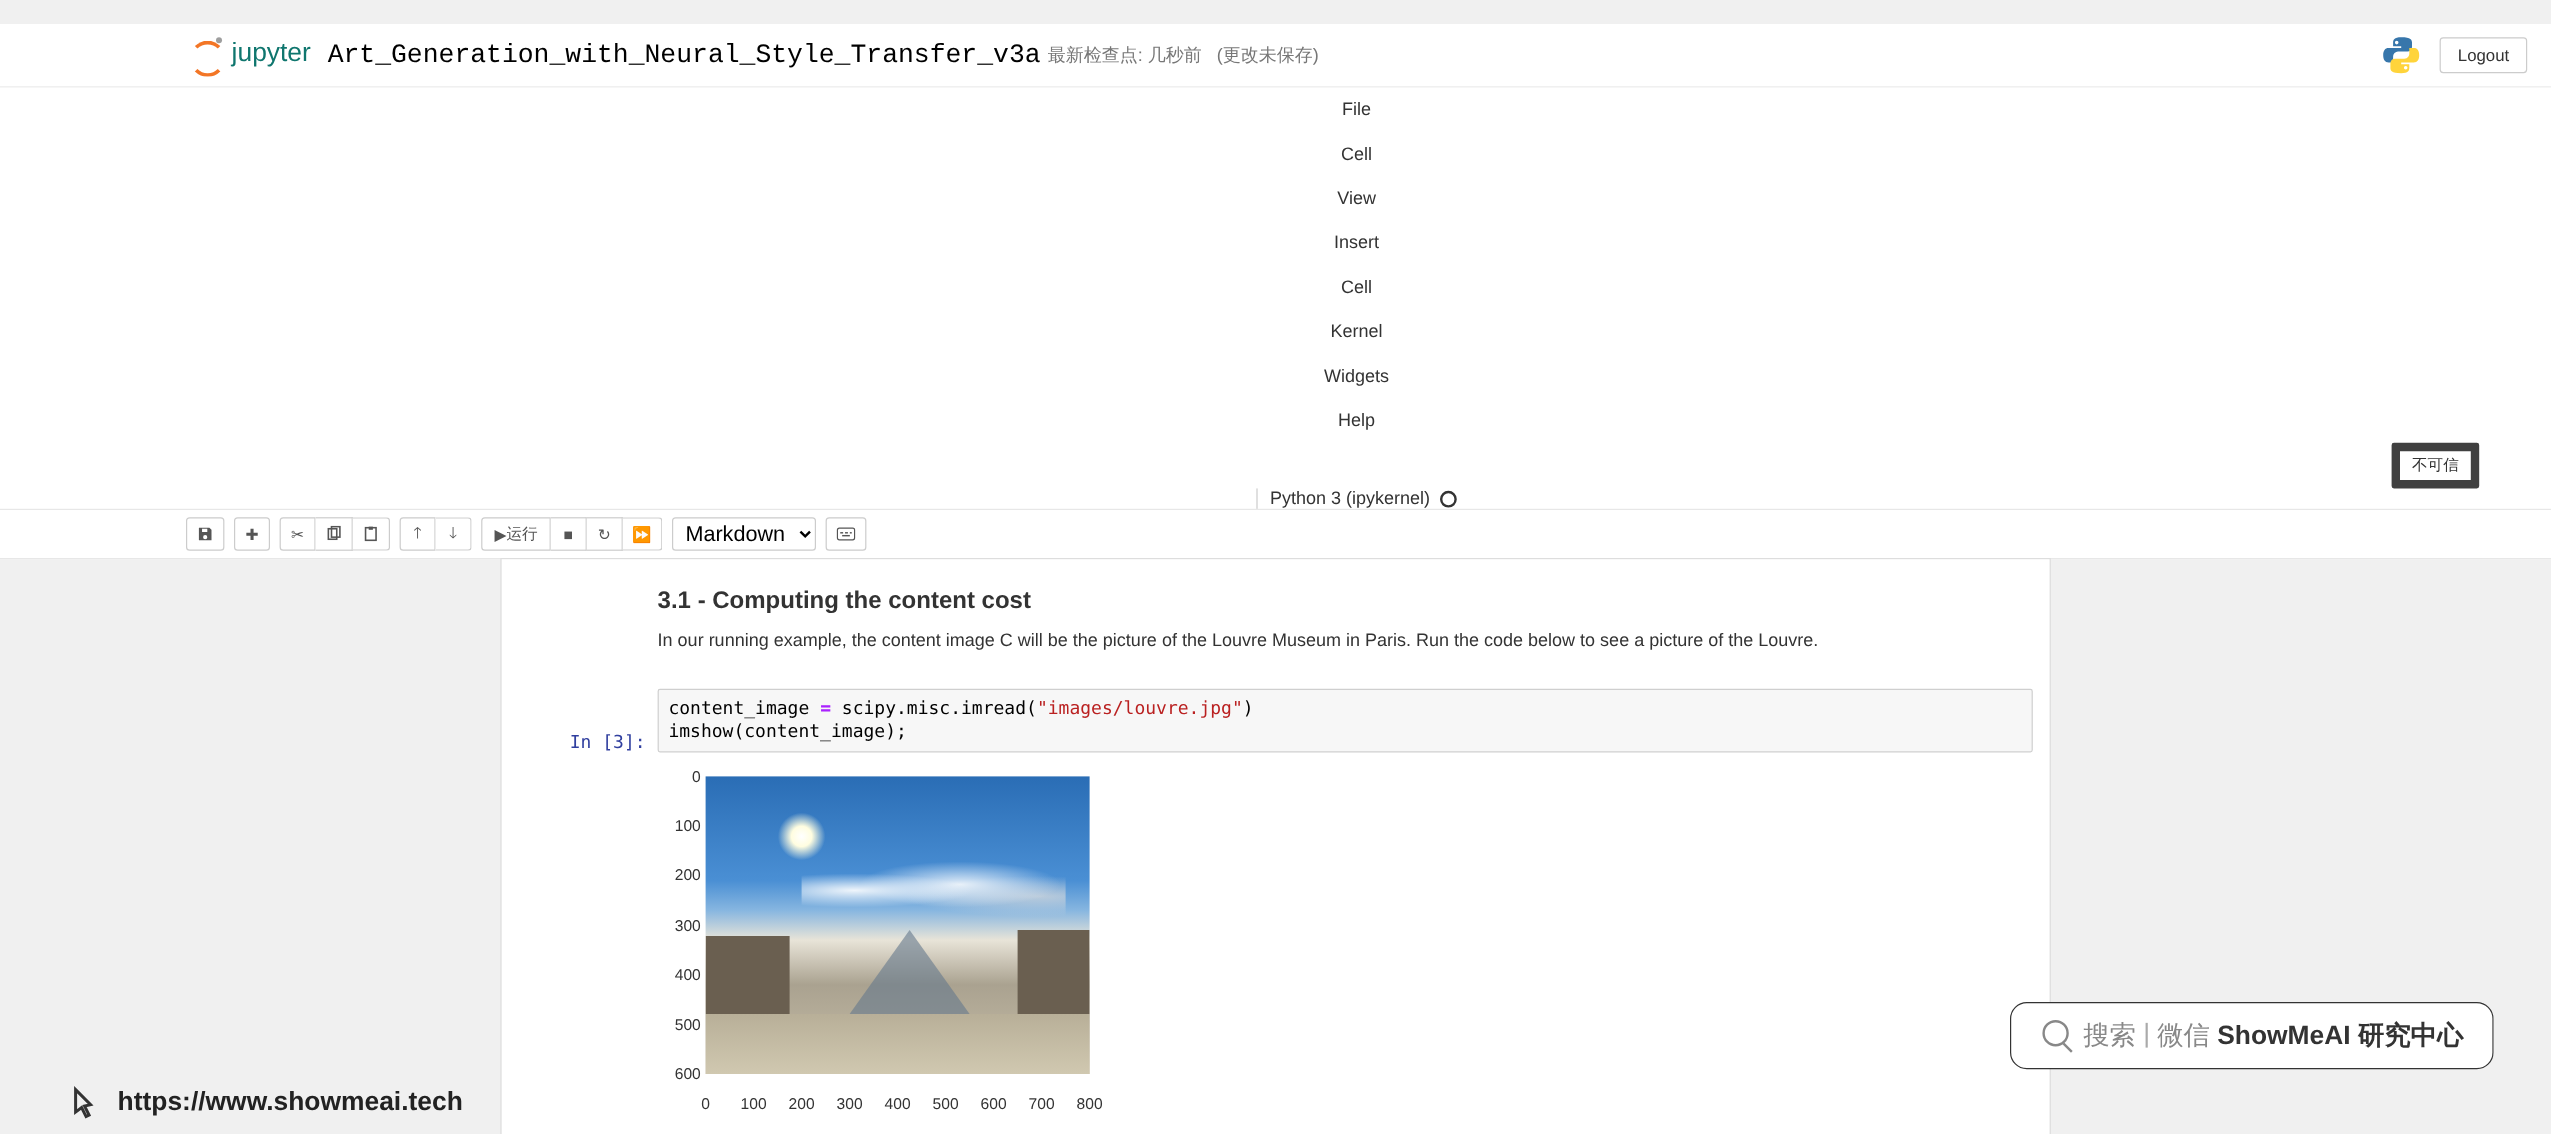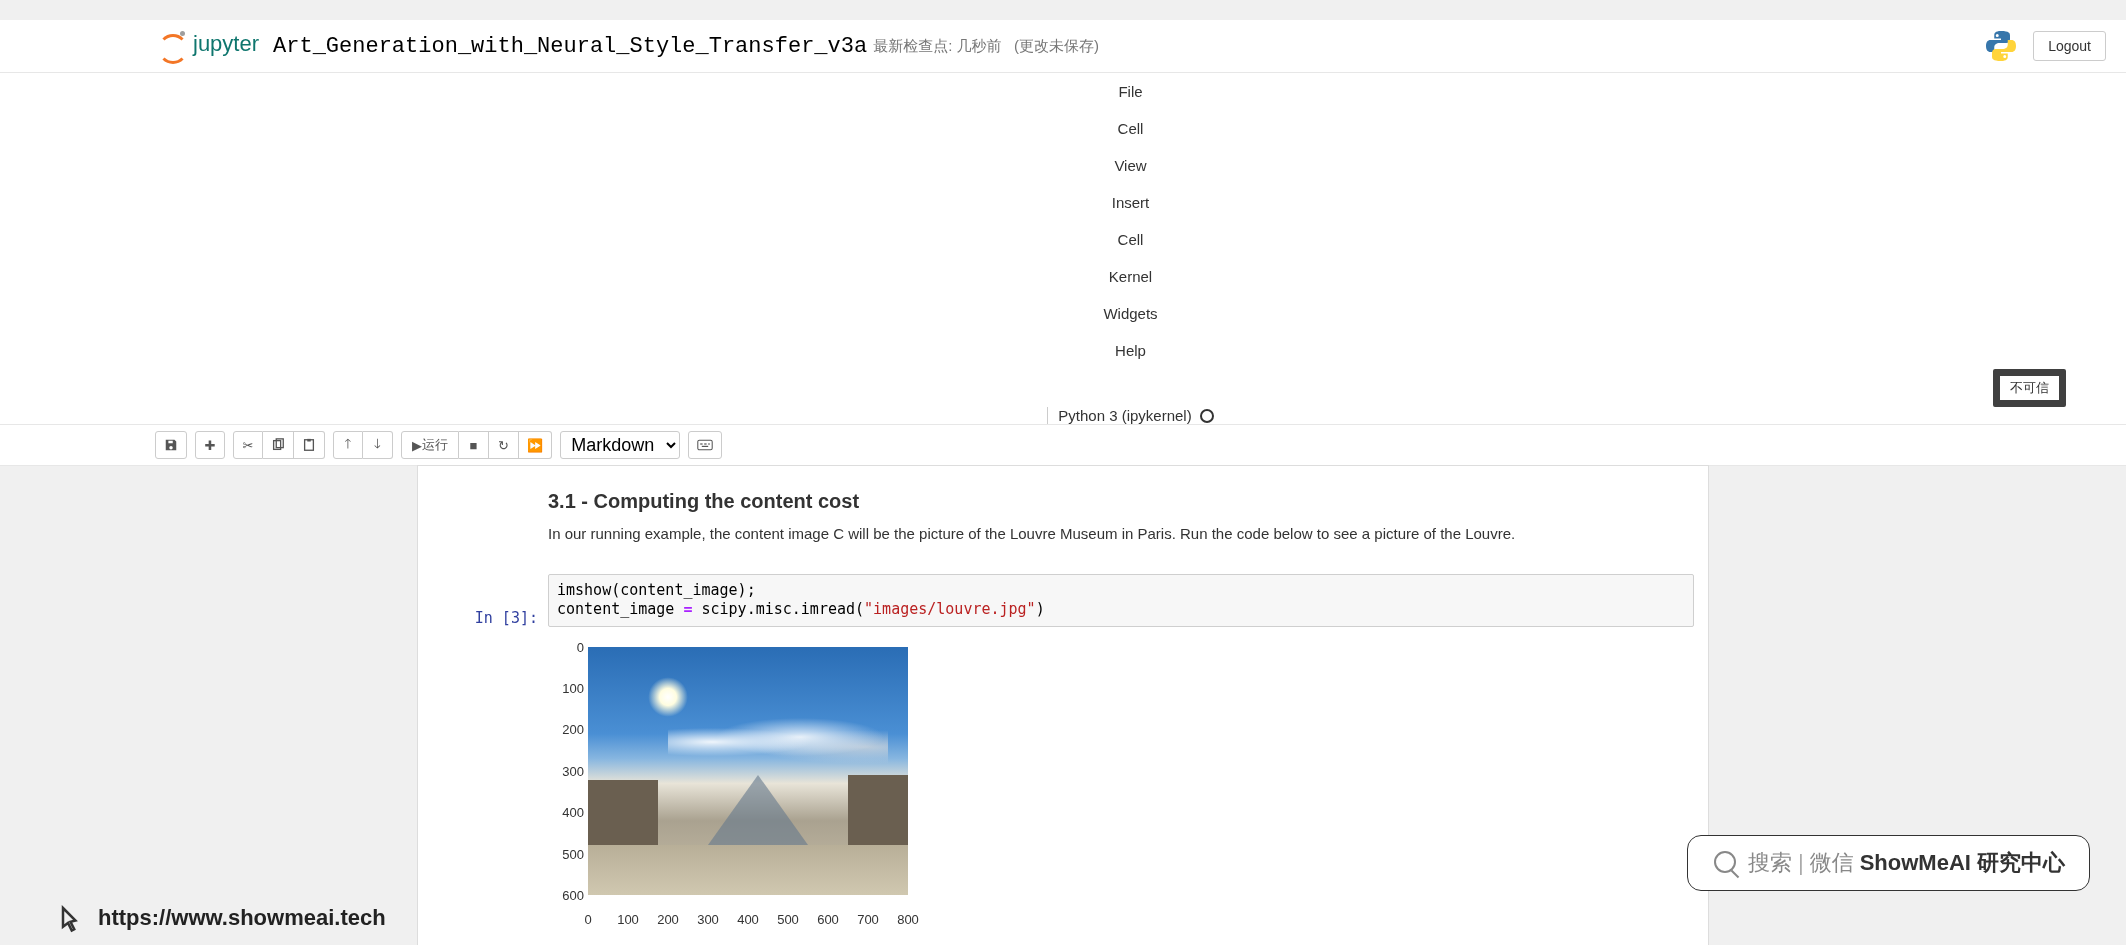--- a/index.html
+++ b/index.html
@@ -46,21 +46,21 @@
 .plot { position: relative; width: 370px; height: 280px; }
 .plot-img { position: absolute; left: 40px; top: 6px; width: 320px; height: 248px; background: linear-gradient(to bottom, #2a6db5 0%, #4a8fd4 35%, #87b6e0 45%, #e8e4d8 55%, #aaa290 70%, #c8bfa8 100%); overflow: hidden; }
 .sun { position: absolute; top: 30px; left: 60px; width: 40px; height: 40px; background: radial-gradient(circle, #fff 0%, #fffde0 30%, transparent 70%); border-radius: 50%; }
 .clouds { position: absolute; top: 70px; left: 80px; width: 220px; height: 50px; background: radial-gradient(ellipse at 20% 50%, rgba(255,255,255,0.9) 0%, transparent 40%), radial-gradient(ellipse at 60% 40%, rgba(255,255,255,0.85) 0%, transparent 45%), radial-gradient(ellipse at 90% 60%, rgba(220,220,220,0.7) 0%, transparent 40%); }
 .pyramid { position: absolute; bottom: 50px; left: 120px; width: 0; height: 0; border-left: 50px solid transparent; border-right: 50px solid transparent; border-bottom: 70px solid rgba(100,120,140,0.6); }
 .building-l { position: absolute; bottom: 50px; left: 0; width: 70px; height: 65px; background: #6a5f50; }
 .building-r { position: absolute; bottom: 50px; right: 0; width: 60px; height: 70px; background: #6a5f50; }
 .ground { position: absolute; bottom: 0; left: 0; right: 0; height: 50px; background: linear-gradient(to bottom, #b8af98, #d0c8b0); }
 .y-tick { position: absolute; left: 0; width: 36px; text-align: right; font-size: 13px; color: #333; transform: translateY(-50%); }
 .x-tick { position: absolute; bottom: -6px; font-size: 13px; color: #333; transform: translateX(-50%); }
-.watermark-box { position: fixed; right: 36px; bottom: 54px; border: 1.5px solid #333; border-radius: 14px; padding: 12px 24px; display: flex; align-items: center; background: #fff; font-size: 22px; }
+.watermark-box { position: fixed; right: 48px; bottom: 54px; border: 1.5px solid #333; border-radius: 14px; padding: 12px 24px; display: flex; align-items: flex-start; background: #fff; font-size: 22px; }
 .watermark-box .mag { width: 28px; height: 28px; margin-right: 8px; position: relative; }
 .watermark-box .mag::before { content: ""; position: absolute; width: 18px; height: 18px; border: 2px solid #888; border-radius: 50%; top: 2px; left: 2px; }
 .watermark-box .mag::after { content: ""; position: absolute; width: 10px; height: 2px; background: #888; bottom: 2px; right: 0; transform: rotate(45deg); }
 .watermark-box .sep { color: #aaa; margin: 0 6px; }
 .watermark-box .bold { font-weight: bold; margin-left: 6px; }
 .footer-url { position: fixed; left: 58px; bottom: 12px; display: flex; align-items: center; font-size: 22px; font-weight: bold; color: #222; }
 .footer-url .cursor { width: 30px; height: 30px; margin-right: 10px; position: relative; }
 .footer-url .cursor svg { width: 30px; height: 30px; }
 .outer { padding: 20px 0 0; }
 .gray-bg { background: #f0f0f0; min-height: 700px; padding-top: 0; }
@@ -164,22 +164,22 @@
   <div class="notebook-container">
 
     <div class="text-cell">
       <h3>3.1 - Computing the content cost</h3>
       <p>In our running example, the content image C will be the picture of the Louvre Museum in Paris. Run the code below to see a picture of the Louvre.</p>
     </div>
 
     <div class="code-cell">
       <div class="prompt">In  [3]:</div>
       <div class="input-area">
+        <div><span class="n">content_image </span><span class="o">=</span><span class="n"> scipy.misc.imread(</span><span class="s">"images/louvre.jpg"</span><span class="p">)</span></div>
         <div><span class="n">imshow(content_image);</span></div>
-        <div><span class="n">content_image </span><span class="o">=</span><span class="n"> scipy.misc.imread(</span><span class="s">"images/louvre.jpg"</span><span class="p">)</span></div>
       </div>
     </div>
 
     <div class="output-cell">
       <div class="output-area">
         <div class="plot">
           <div class="plot-img">
             <div class="sun"></div>
             <div class="clouds"></div>
             <div class="building-l"></div>

